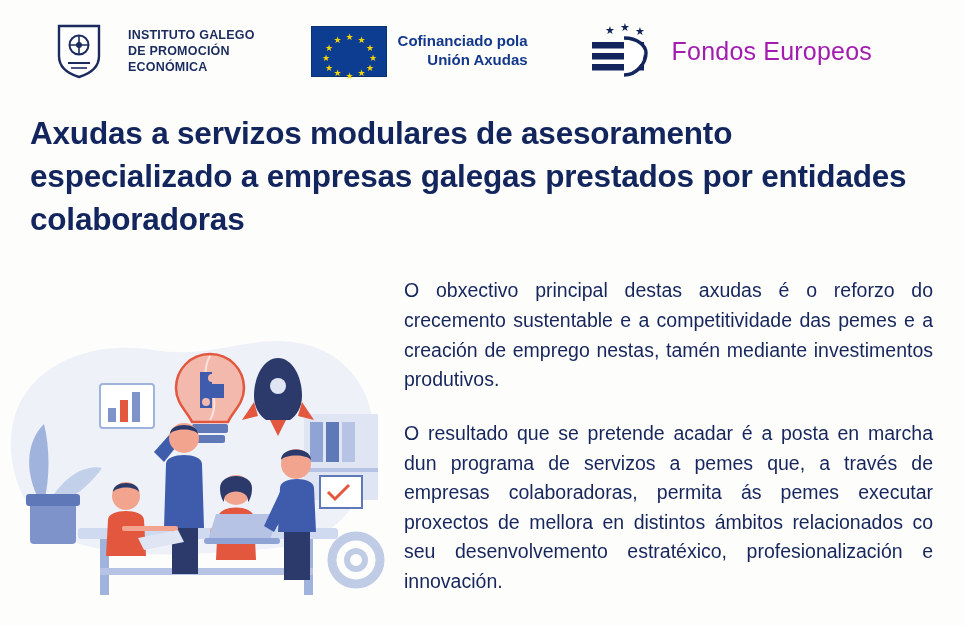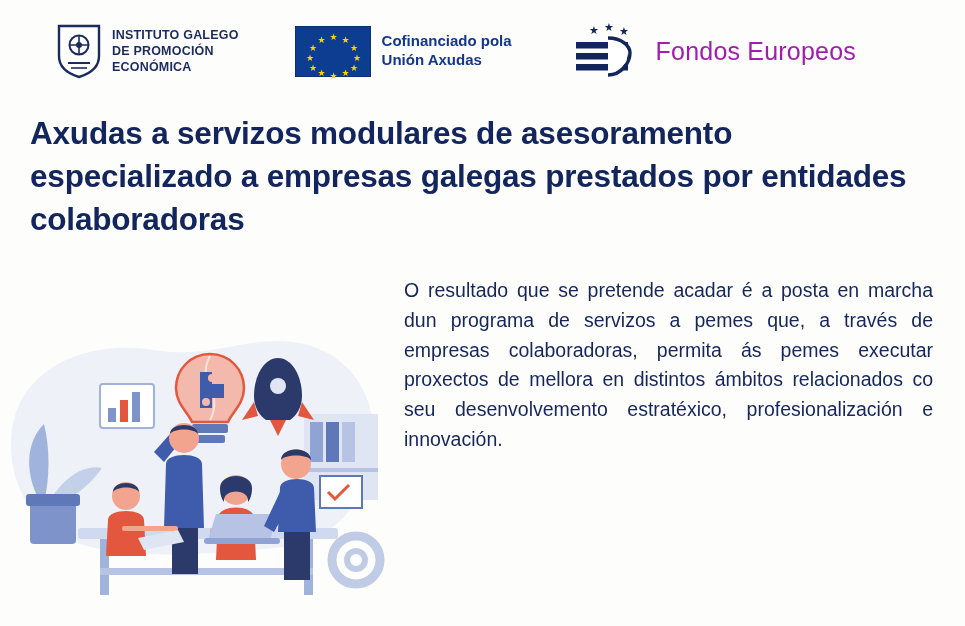--- a/index.html
+++ b/index.html
@@ -29,21 +29,21 @@
     display: flex;
     align-items: center;
     padding: 8px 26px 0 56px;
     gap: 0;
   }
 
   
   .logo-igape {
     display: flex;
     align-items: center;
-    gap: 10px;
+    gap: 26px;
   }
   .shield {
     width: 46px;
     height: 56px;
     position: relative;
     flex: 0 0 auto;
   }
   .shield svg { display: block; }
   .igape-text {
     font-size: 12.5px;
@@ -78,20 +78,21 @@
     line-height: 9px;
     width: 9px;
     height: 9px;
     text-align: center;
   }
   .eu-text {
     font-size: 15px;
     font-weight: 700;
     color: #13378a;
     line-height: 1.25;
+    text-align: right;
   }
   .eu-text span { display: block; white-space: nowrap; }
 
   
   .logo-fondos {
     display: flex;
     align-items: center;
     gap: 12px;
     margin-left: 56px;
   }
@@ -308,16 +309,17 @@
         </g>
 
         <g opacity="0.55">
           <circle cx="352" cy="268" r="24" fill="none" stroke="#8fa4d4" stroke-width="9"></circle>
           <circle cx="352" cy="268" r="9" fill="none" stroke="#8fa4d4" stroke-width="6"></circle>
         </g>
       </svg>
     </div>
 
     <div class="text-col">
+      <p class="para">O obxectivo principal destas axudas é o reforzo do crecemento sustentable e a competitividade das pemes e a creación de emprego nestas, tamén mediante investimentos produtivos.</p>
       <p class="para">O resultado que se pretende acadar é a posta en marcha dun programa de servizos a pemes que, a través de empresas colaboradoras, permita ás pemes executar proxectos de mellora en distintos ámbitos relacionados co seu desenvolvemento estratéxico, profesionalización e innovación.</p>
     </div>
   </div>
 </div>
 
 </body></html>

